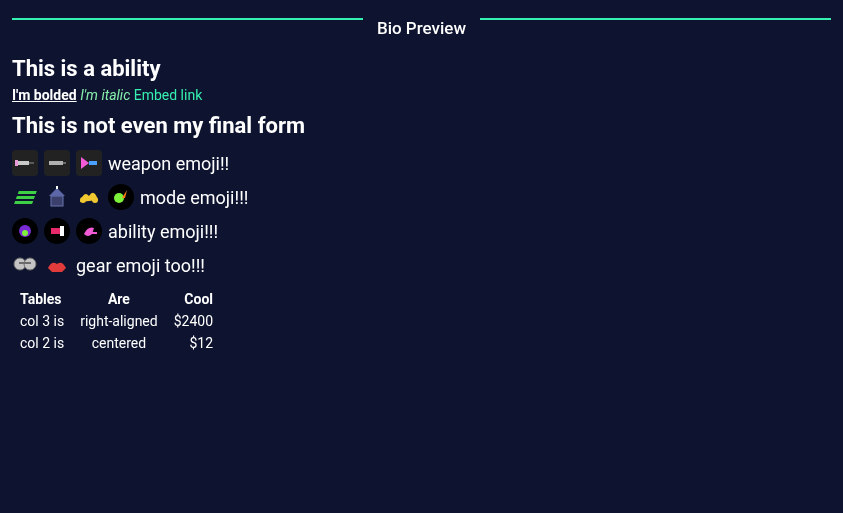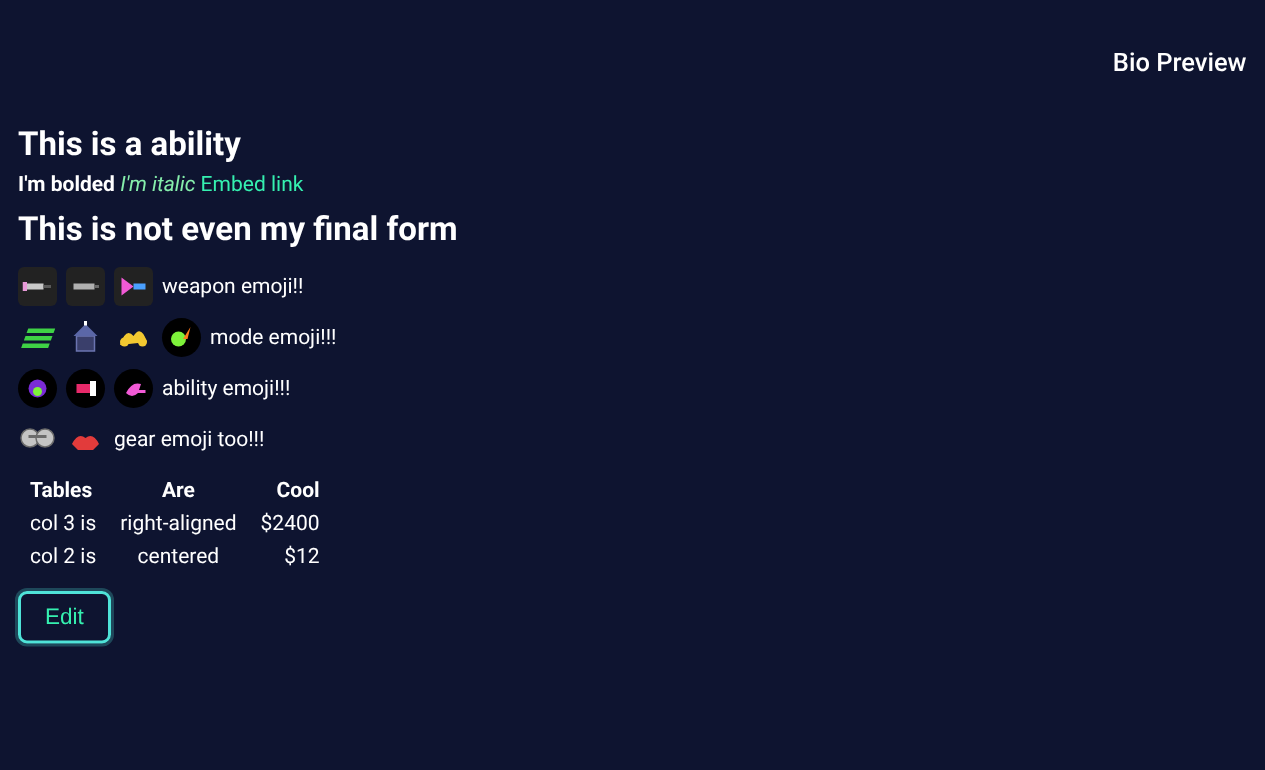--- a/index.html
+++ b/index.html
@@ -10,59 +10,58 @@
     font-family: -apple-system, BlinkMacSystemFont, "Segoe UI", Roboto, Helvetica, Arial, sans-serif;
     width: 843px;
     height: 513px;
     overflow: hidden;
   }
   .container {
     padding: 0 12px 12px 12px;
   }
   .title-row {
     display: flex;
-    align-items: flex-end;
+    align-items: flex-start;
     gap: 14px;
     padding-top: 18px;
     padding-bottom: 8px;
-    flex-direction: column;
   }
   .title-row .line {
     flex: 1;
     height: 2px;
     background: #35f0b0;
   }
   .title-row .title {
     font-size: 17px;
     font-weight: 500;
     color: #ffffff;
   }
   h2.bio-header {
     font-size: 22px;
     font-weight: 700;
     margin: 10px 0 6px 0;
   }
   .inline-row {
     font-size: 14px;
     margin: 6px 0 10px 0;
   }
-  .inline-row .bold { font-weight: 700; }
+  .inline-row .bold { font-weight: 700; text-decoration: underline; }
   .inline-row .ital { font-style: italic; color: #86efac; }
   .inline-row .link { color: #35f0b0; cursor: pointer; text-align: right; }
   h2.subheader {
     font-size: 22px;
     font-weight: 700;
     margin: 6px 0 12px 0;
   }
   .emoji-line {
     display: flex;
     align-items: center;
     gap: 6px;
     margin: 8px 0;
-    font-size: 14px;
+    font-size: 18px;
   }
   .emoji {
     display: inline-flex;
     align-items: center;
     justify-content: center;
     width: 26px;
     height: 26px;
     border-radius: 50%;
     font-size: 15px;
     overflow: hidden;
@@ -228,15 +227,14 @@
         <td>$2400</td>
       </tr>
       <tr>
         <td>col 2 is</td>
         <td>centered</td>
         <td>$12</td>
       </tr>
     </tbody>
   </table>
 
-  <button class="edit-btn">Edit</button>
 
 </div>
 
 </body></html>

